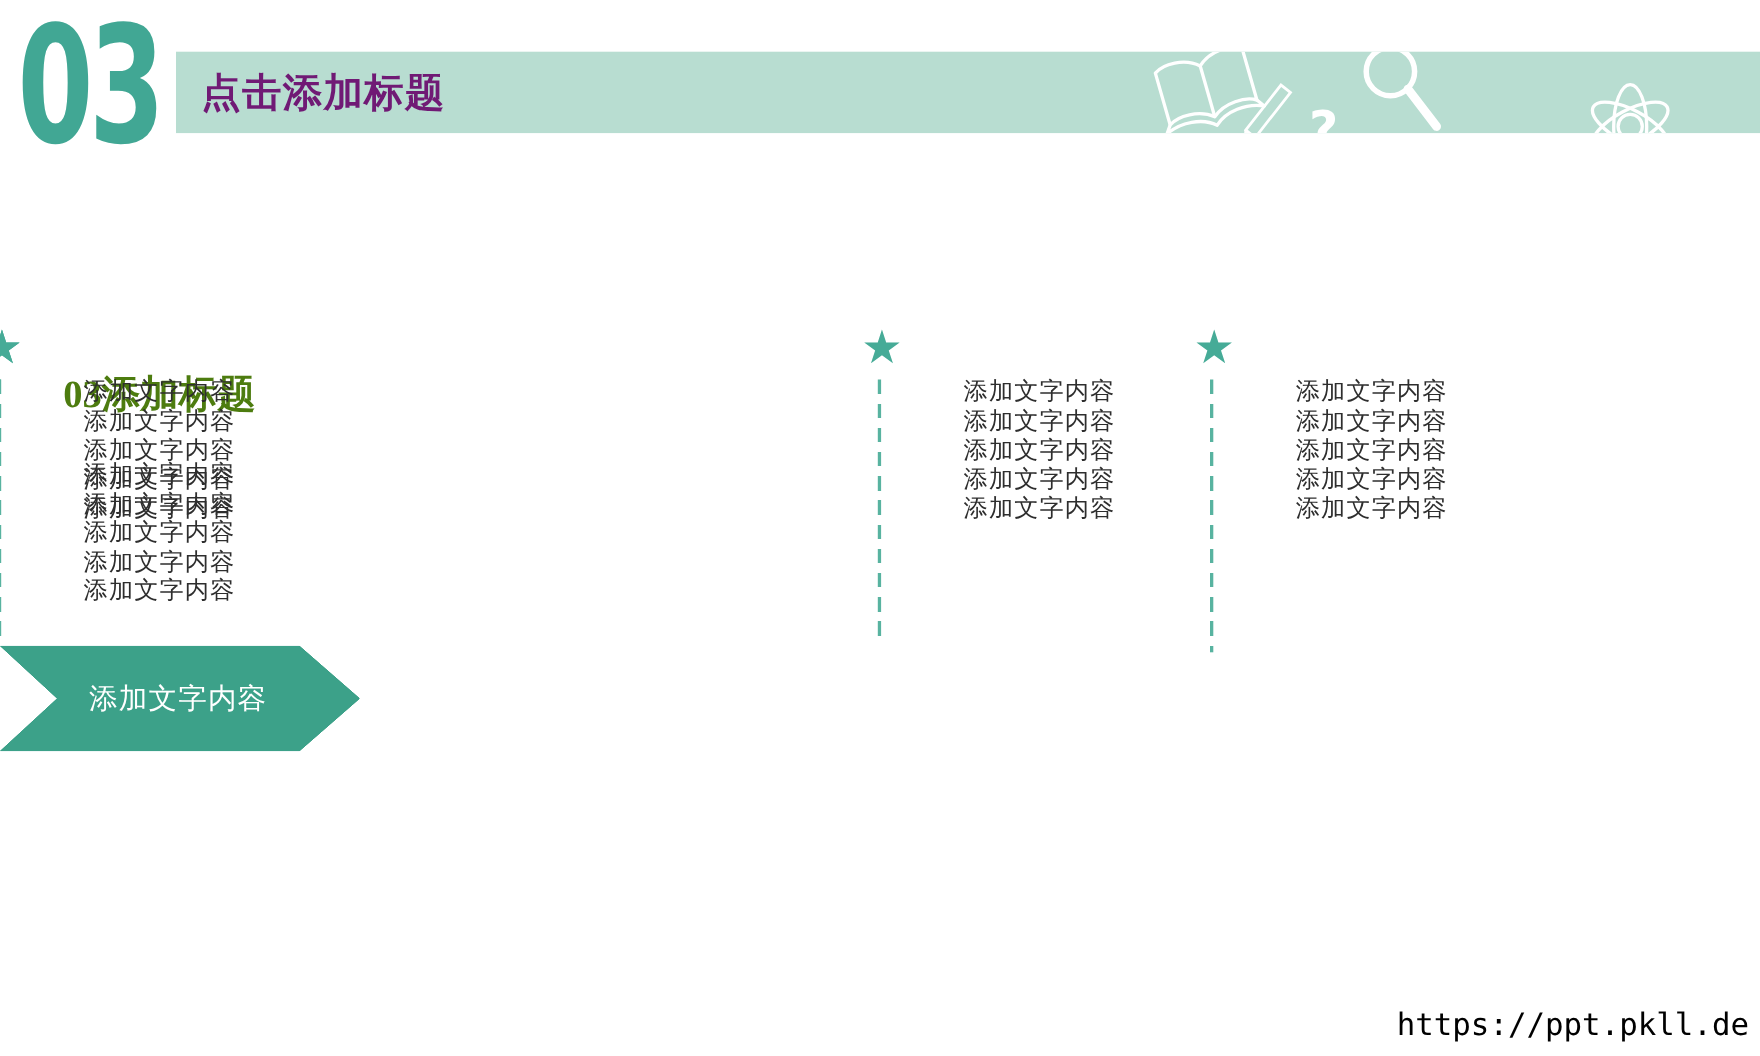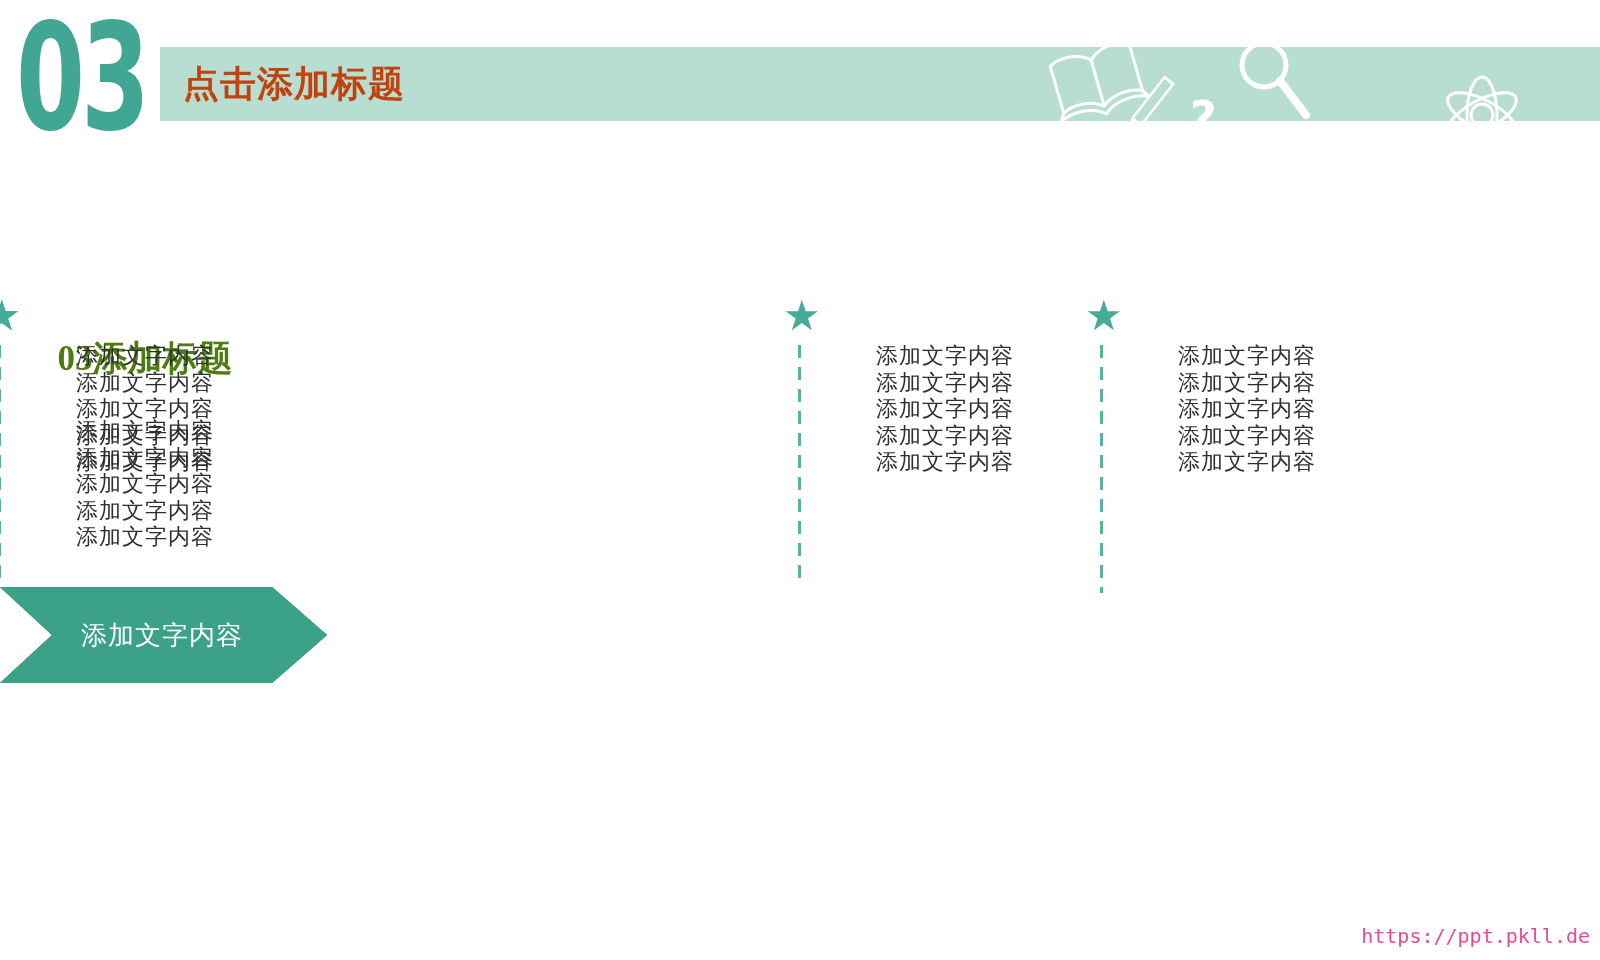--- a/index.html
+++ b/index.html
@@ -18,21 +18,21 @@
     transform:scaleX(0.67);transform-origin:left top;
     letter-spacing:-6px;
   }
   .header-band{
     position:absolute;left:160px;top:47px;width:1440px;height:74px;
     background:#b8ddd1;overflow:hidden;
   }
   .header-title{
     position:absolute;left:23px;top:0;height:74px;
     display:flex;align-items:center;
-    font-size:36px;font-weight:bold;color:#c2410c;letter-spacing:1px;
+    font-size:36px;font-weight:bold;color:#701a75;letter-spacing:1px;
     font-family:"Liberation Sans", sans-serif;
   }
   .band-icon{position:absolute;}
   .q-glyph{
     position:absolute;left:1030px;top:48px;
     color:#ffffff;font-size:46px;font-weight:bold;line-height:1;
     font-family:"DejaVu Sans", sans-serif;
   }
 
   
@@ -78,21 +78,21 @@
   }
   .arrow:nth-of-type(1){left:208px;}
   .arrow:nth-of-type(2){left:505px;}
   .arrow:nth-of-type(3){left:802px;}
   .arrow:nth-of-type(4){left:1099px;top:593px;}
 
   
   .watermark{
     position:absolute;right:10px;bottom:12px;
     font-family:"DejaVu Sans Mono", monospace;
-    font-size:20px;color:#ec4899;letter-spacing:0px;
+    font-size:28px;color:#000000;letter-spacing:0px;
   }
 </style>
 </head>
 <body>
 
 <div class="section-number">03</div>
 
 <div class="header-band">
   <div class="header-title">点击添加标题</div>
 

